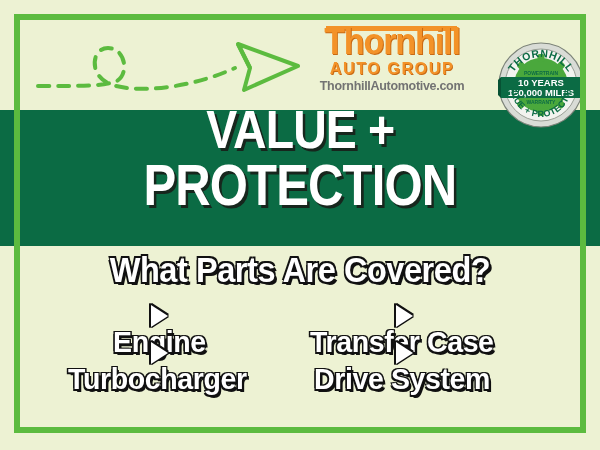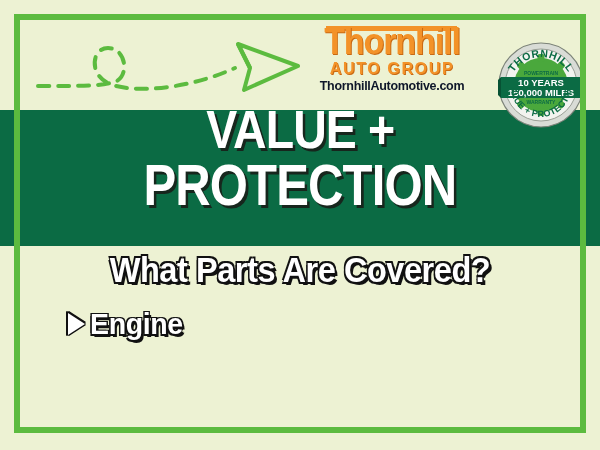--- a/index.html
+++ b/index.html
@@ -92,21 +92,21 @@
     color: #f39228;
     letter-spacing: 1.6px;
     margin-top: 1px;
     text-shadow: 1px 1px 0 #c96a13;
     transform: scaleX(0.95);
   }
   .wm-url {
     display: block;
     font-size: 12.5px;
     font-weight: bold;
-    color: #0f172a;
+    color: #737373;
     letter-spacing: -0.3px;
     margin-top: 3px;
   }
 
   
   .badge {
     position: absolute;
     left: 478px;
     top: 22px;
     width: 86px;
@@ -176,20 +176,21 @@
     top: 0;
   }
   .col-left  { left: 48px; }
   .col-right { left: 290px; }
 
   .part-item {
     display: flex;
     align-items: center;
     height: 37px;
     white-space: nowrap;
+    flex-direction: column;
   }
   .tri {
     display: inline-block;
     width: 0; height: 0;
     border-top: 11px solid transparent;
     border-bottom: 11px solid transparent;
     border-left: 17px solid #ffffff;
     margin-right: 5px;
     filter: drop-shadow(1.4px 0 0 #111) drop-shadow(-1.4px 0 0 #111)
             drop-shadow(0 1.4px 0 #111) drop-shadow(0 -1.4px 0 #111);
@@ -290,19 +291,33 @@
 
   <div class="subhead">What Parts Are Covered?</div>
 
   <div class="lists">
 
     <div class="col col-left">
       <div class="part-item">
         <span class="tri"></span>
         <span class="part-label">Engine</span>
       </div>
+      <div class="part-item">
+        <span class="tri"></span>
+        <span class="part-label">Turbocharger</span>
+      </div>
     </div>
 
+    <div class="col col-right">
+      <div class="part-item">
+        <span class="tri"></span>
+        <span class="part-label">Transfer Case</span>
+      </div>
+      <div class="part-item">
+        <span class="tri"></span>
+        <span class="part-label">Drive System</span>
+      </div>
+    </div>
   </div>
 
   <div class="frame"></div>
 
 </div>
 
 </body></html>

